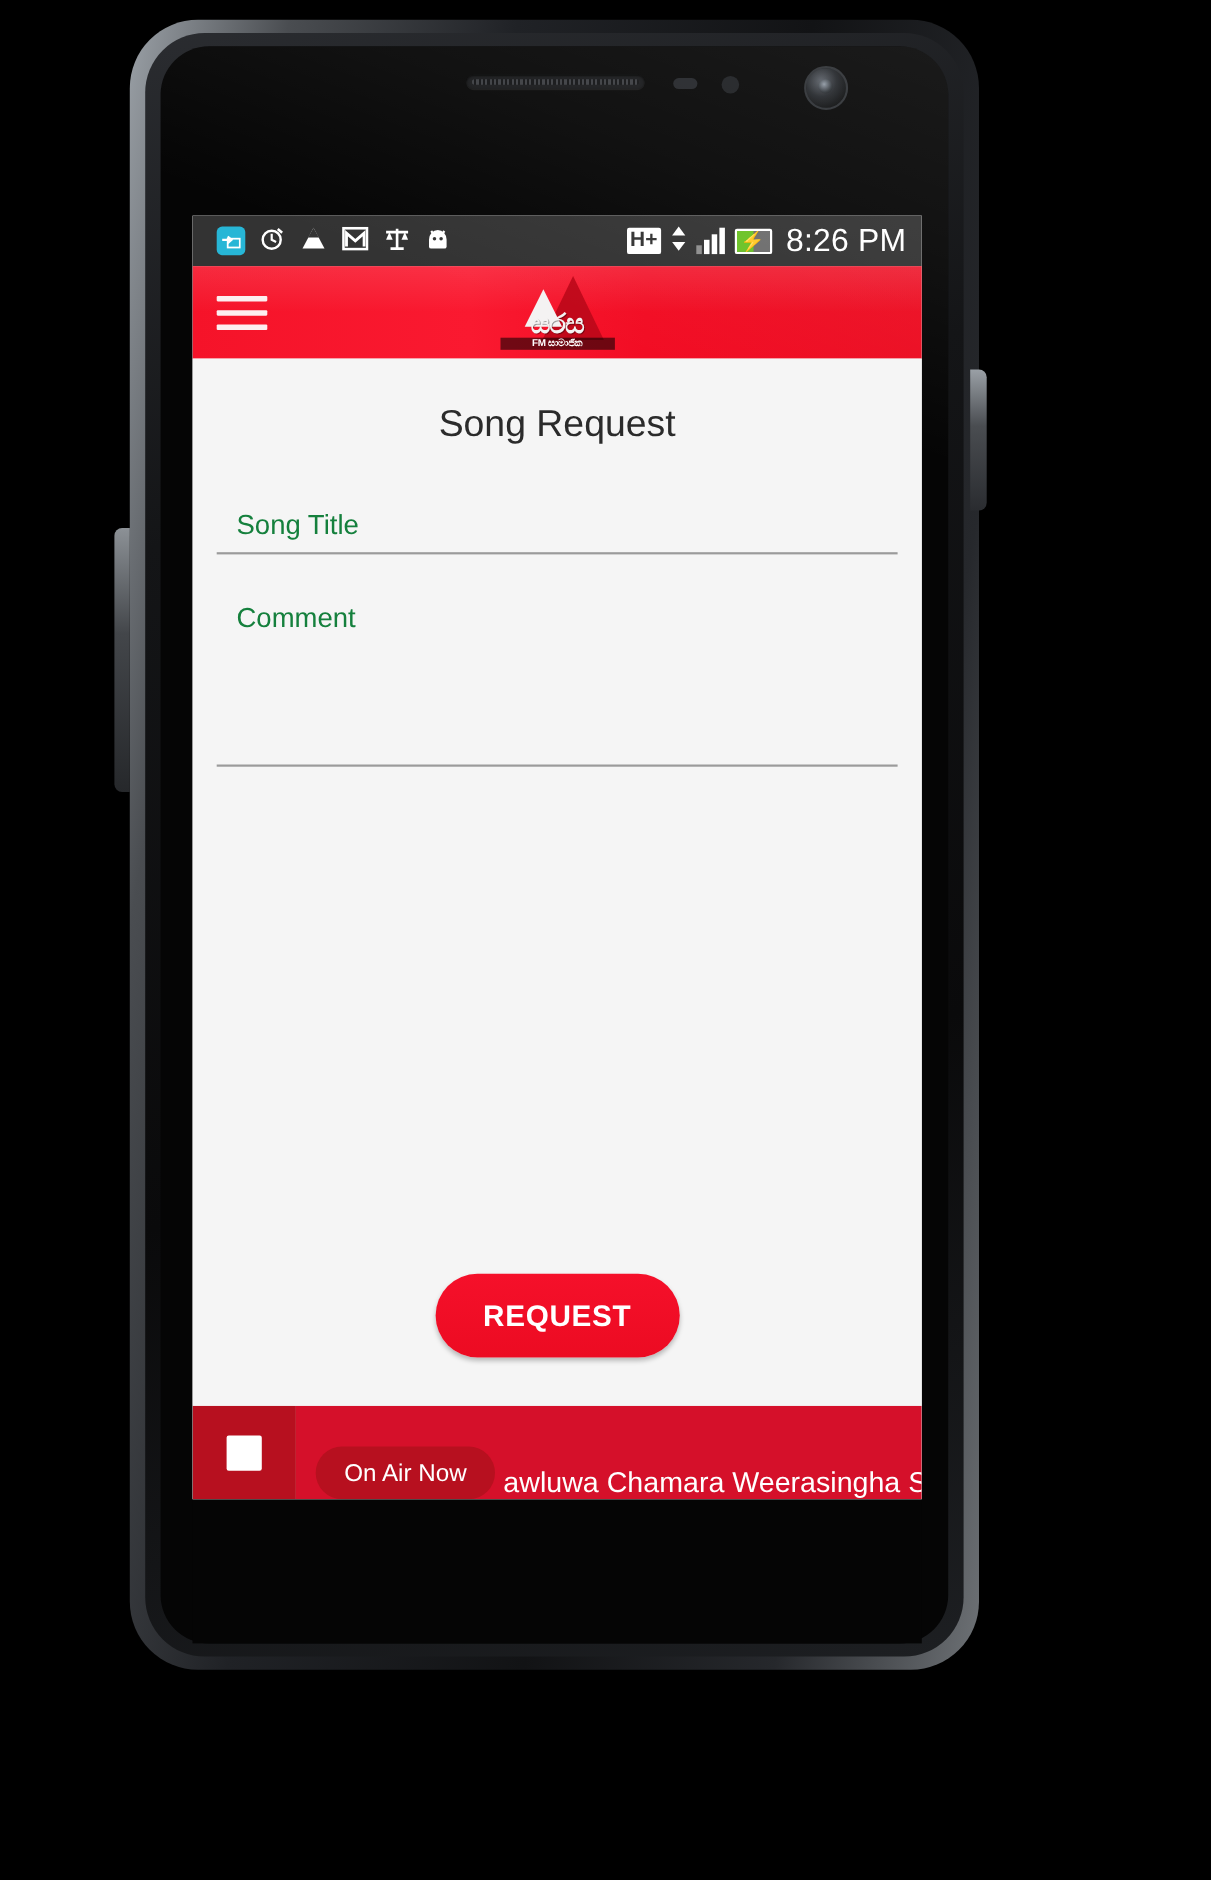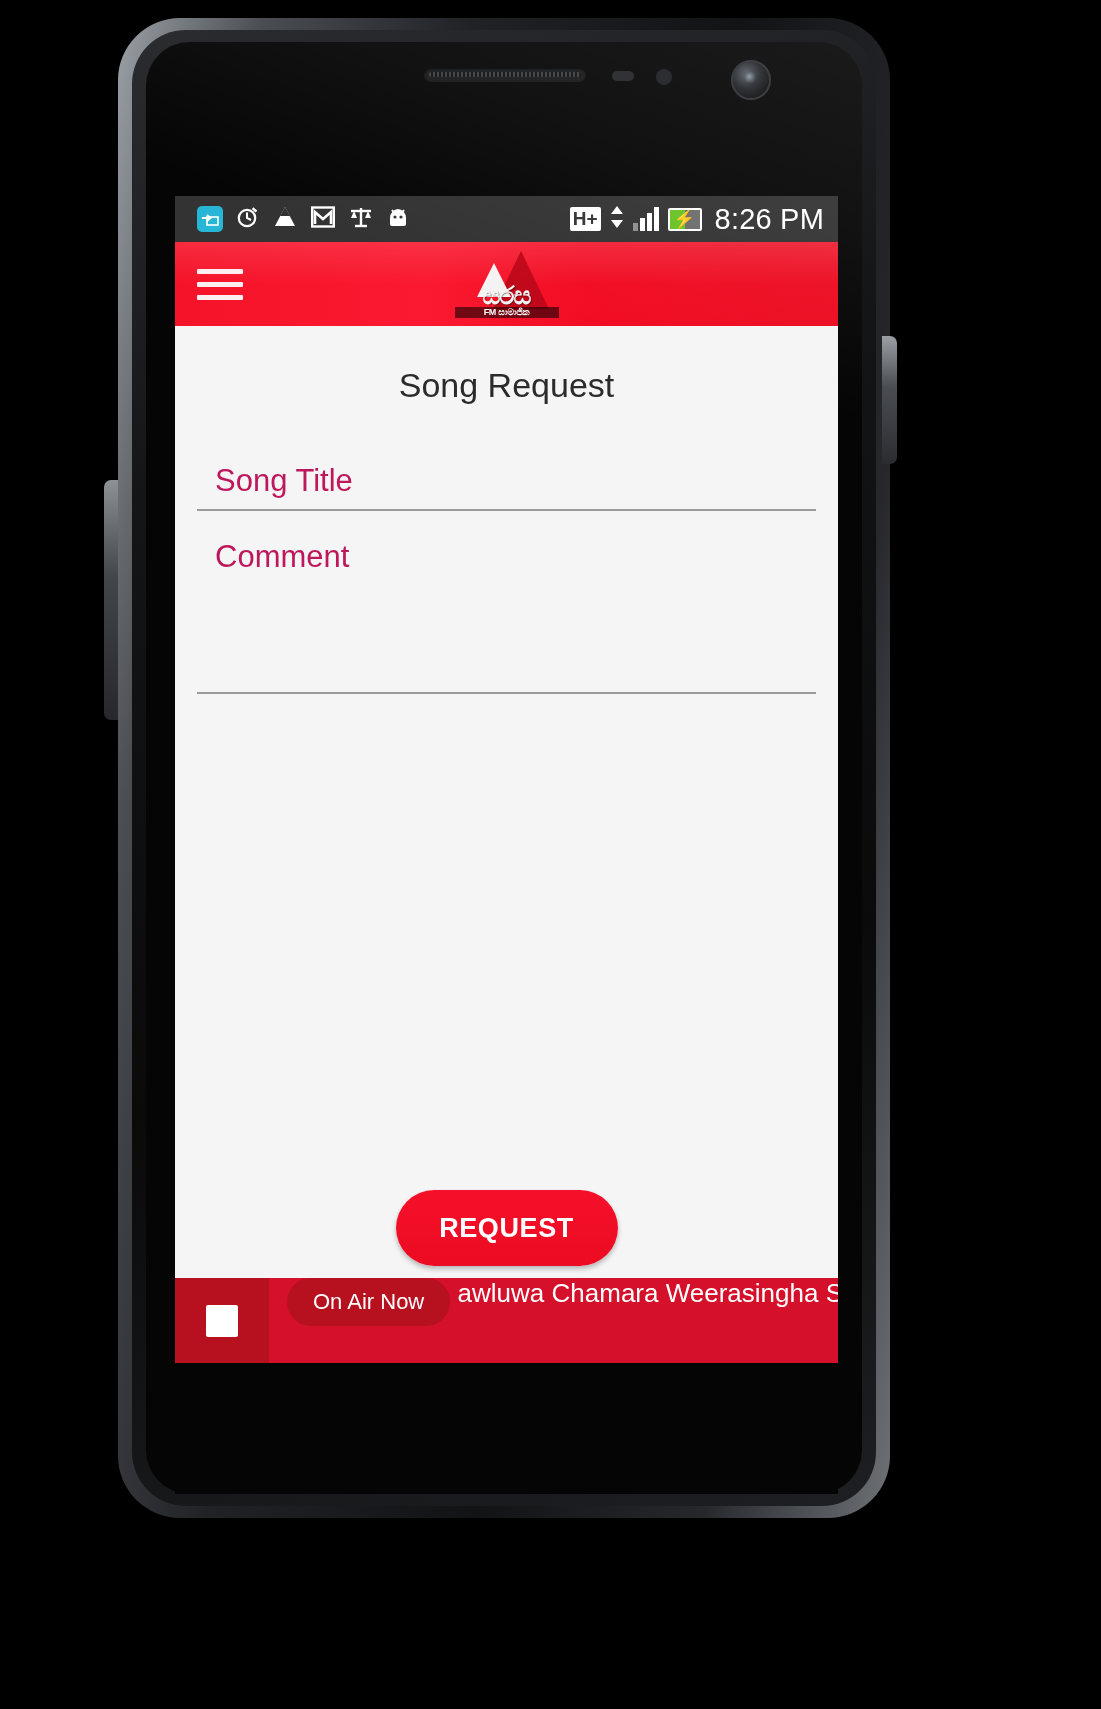--- a/index.html
+++ b/index.html
@@ -265,27 +265,27 @@
     font-weight: 400;
     padding-top: 40px;
   }
   .field {
     margin-top: 46px;
     border-bottom: 2px solid #9b9b9b;
     padding: 0 0 10px 18px;
   }
   .field.first { margin-top: 58px; }
   .field-text {
-    font-size: 31px;
-    color: #be185d;
+    font-size: 25px;
+    color: #15803d;
     font-weight: 400;
     line-height: 1.15;
   }
   .field.comment {
-    margin-top: 28px;
+    margin-top: 44px;
     padding-bottom: 118px;
   }
 
   .submit-row {
     position: absolute;
     left: 0; right: 0;
     top: 832px;
     display: flex; justify-content: center;
   }
   .submit-btn {
@@ -294,21 +294,20 @@
     border: none;
     border-radius: 40px;
     width: 222px;
     height: 76px;
     font-size: 27px;
     font-weight: 700;
     letter-spacing: 0.6px;
     font-family: "Liberation Sans", sans-serif;
     box-shadow: 0 3px 5px rgba(0,0,0,0.26);
     cursor: pointer;
-    margin-top: 32px;
   }
 
   
   .player {
     position: absolute;
     left: 0; bottom: 0;
     width: 663px;
     height: 85px;
     display: flex;
     align-items: stretch;
@@ -321,21 +320,21 @@
     cursor: pointer;
   }
   .stop-square {
     width: 32px; height: 32px;
     background: #ffffff;
     border-radius: 2px;
   }
   .player-main {
     flex: 1;
     background: #d5102a;
-    display: flex; align-items: flex-start;
+    display: flex; align-items: flex-end;
     gap: 0px;
     padding-left: 18px;
     overflow: hidden;
     position: relative;
   }
   .onair-pill {
     flex: 0 0 auto;
     background: #b7101f;
     color: #ffffff;
     border-radius: 26px;

